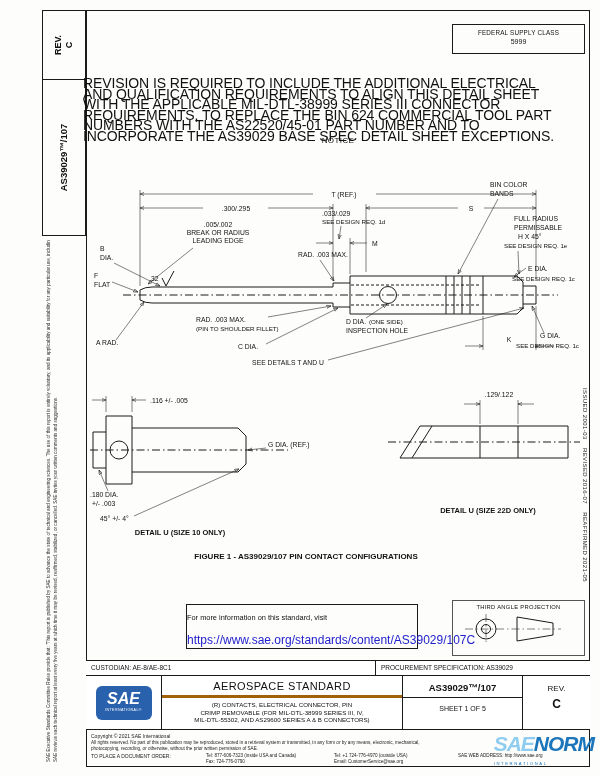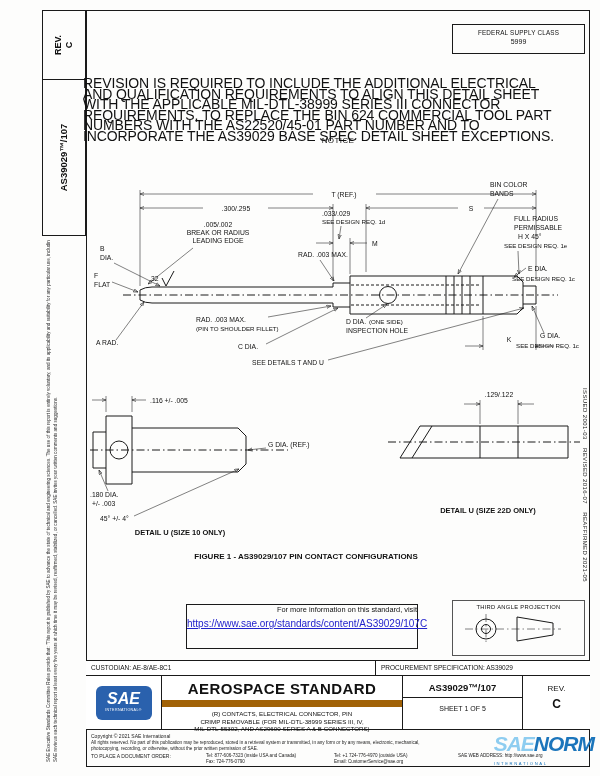--- a/index.html
+++ b/index.html
@@ -54,40 +54,40 @@
   svg line, svg path, svg circle, svg polygon { stroke:#1a1a1a; fill:none; }
   svg .part line, svg .part path, svg .part circle { stroke-width:1; }
   svg .hid { stroke-dasharray:3 2; stroke-width:.6; }
   svg .cl  { stroke-dasharray:8 3 1.5 3; stroke-width:.55; }
   svg .dim { stroke-width:.55; }
   svg .arr { marker-end:url(#arr); }
   svg .band { stroke-width:.9; }
   
   .info-box {
     position:absolute; left:186px; top:604px; width:232px; height:45px;
-    border:1.4px solid #1a1a1a; text-align:right; padding-top:0; font-size:7.4px;
-  }
-  .info-link { display:inline-block; margin-top:4px; font-size:10px; text-decoration:underline; cursor:pointer; }
+    border:1.4px solid #1a1a1a; text-align:left; padding-top:8px; font-size:7.4px;
+  }
+  .info-link { display:inline-block; margin-top:11px; font-size:12px; cursor:pointer; }
   .proj-box {
     position:absolute; left:452px; top:600px; width:133px; height:56px;
     border:1px solid #555; text-align:center; padding-top:3px;
   }
   .proj-label { font-size:5.8px; letter-spacing:.3px; }
   
   .ftable { position:absolute; left:86px; top:660px; width:504px; border-top:1.5px solid #1a1a1a; border-bottom:1.5px solid #1a1a1a; background:#fff; }
   .frow1 { display:flex; height:14px; font-size:6.5px; line-height:13px; }
   .frow1 .c1 { width:290px; border-right:1px solid #1a1a1a; padding-left:5px; }
   .frow1 .c2 { flex:1; padding-left:5px; }
   .frow2 { display:flex; height:54px; border-top:1.5px solid #1a1a1a; }
   .cell-logo { width:76px; border-right:1.5px solid #1a1a1a; display:flex; align-items:center; justify-content:center; }
   .sae-logo { width:56px; height:34px; background:#2a61ad; border-radius:6px; color:#fff; text-align:center; padding-top:4px; }
   .sae-logo-text { font-size:16px; font-weight:bold; font-style:italic; line-height:18px; }
   .sae-logo-sub { font-size:3.6px; letter-spacing:.4px; }
   .cell-title { width:241px; border-right:1.5px solid #1a1a1a; text-align:center; }
-  .as-title { font-size:15px; font-weight:bold; letter-spacing:.4px; padding:4px 0 3px; border-bottom:7px solid #a16207; }
+  .as-title { font-size:11px; font-weight:normal; letter-spacing:.4px; padding:4px 0 3px; border-bottom:3px solid #a16207; }
   .as-desc { font-size:6.2px; line-height:7.6px; padding-top:3px; }
   .cell-doc { width:120px; border-right:1.5px solid #1a1a1a; text-align:center; }
   .doc-num { font-size:9.5px; font-weight:bold; padding:6px 0 4px; border-bottom:1px solid #1a1a1a; }
   .doc-sheet { font-size:7px; padding-top:7px; }
   .cell-rev { flex:1; text-align:center; }
   .rev-l { font-size:8px; padding-top:8px; }
   .rev-v { font-size:12px; font-weight:bold; padding-top:4px; }
   
   .legal { position:absolute; left:86px; top:731px; width:504px; height:36px; font-size:4.6px; color:#222; }
   .legal .l { position:absolute; white-space:nowrap; }

